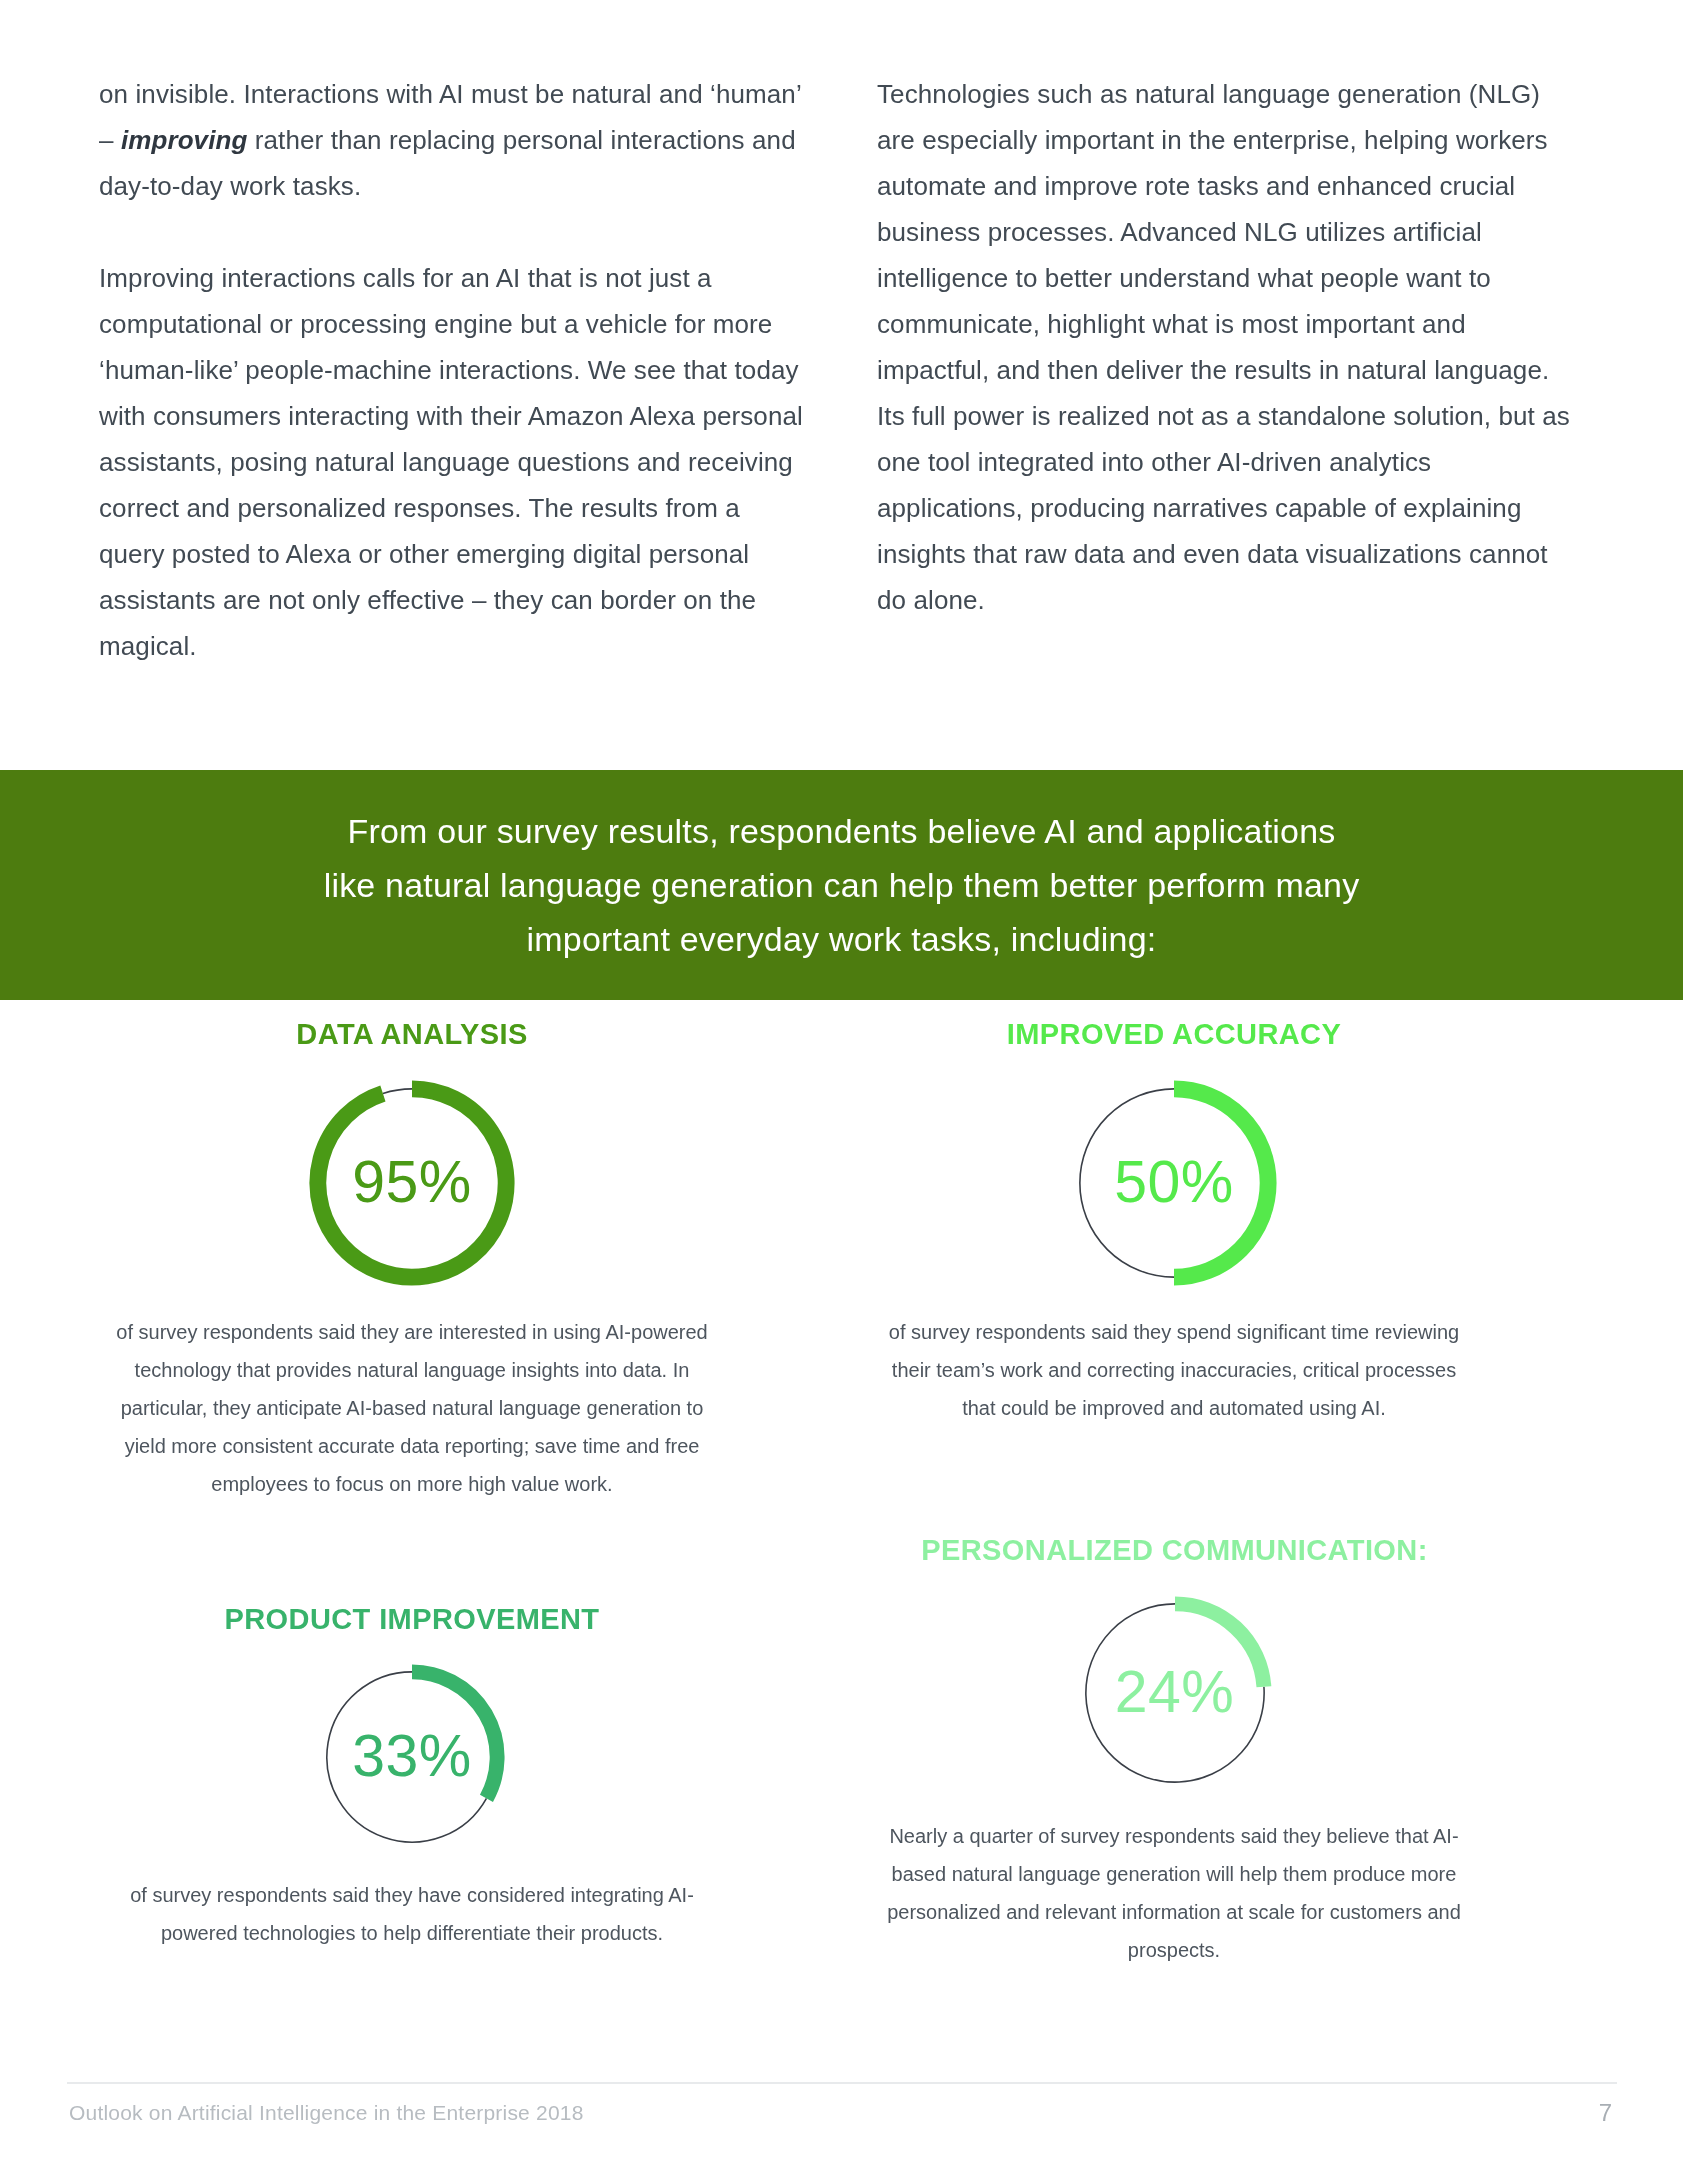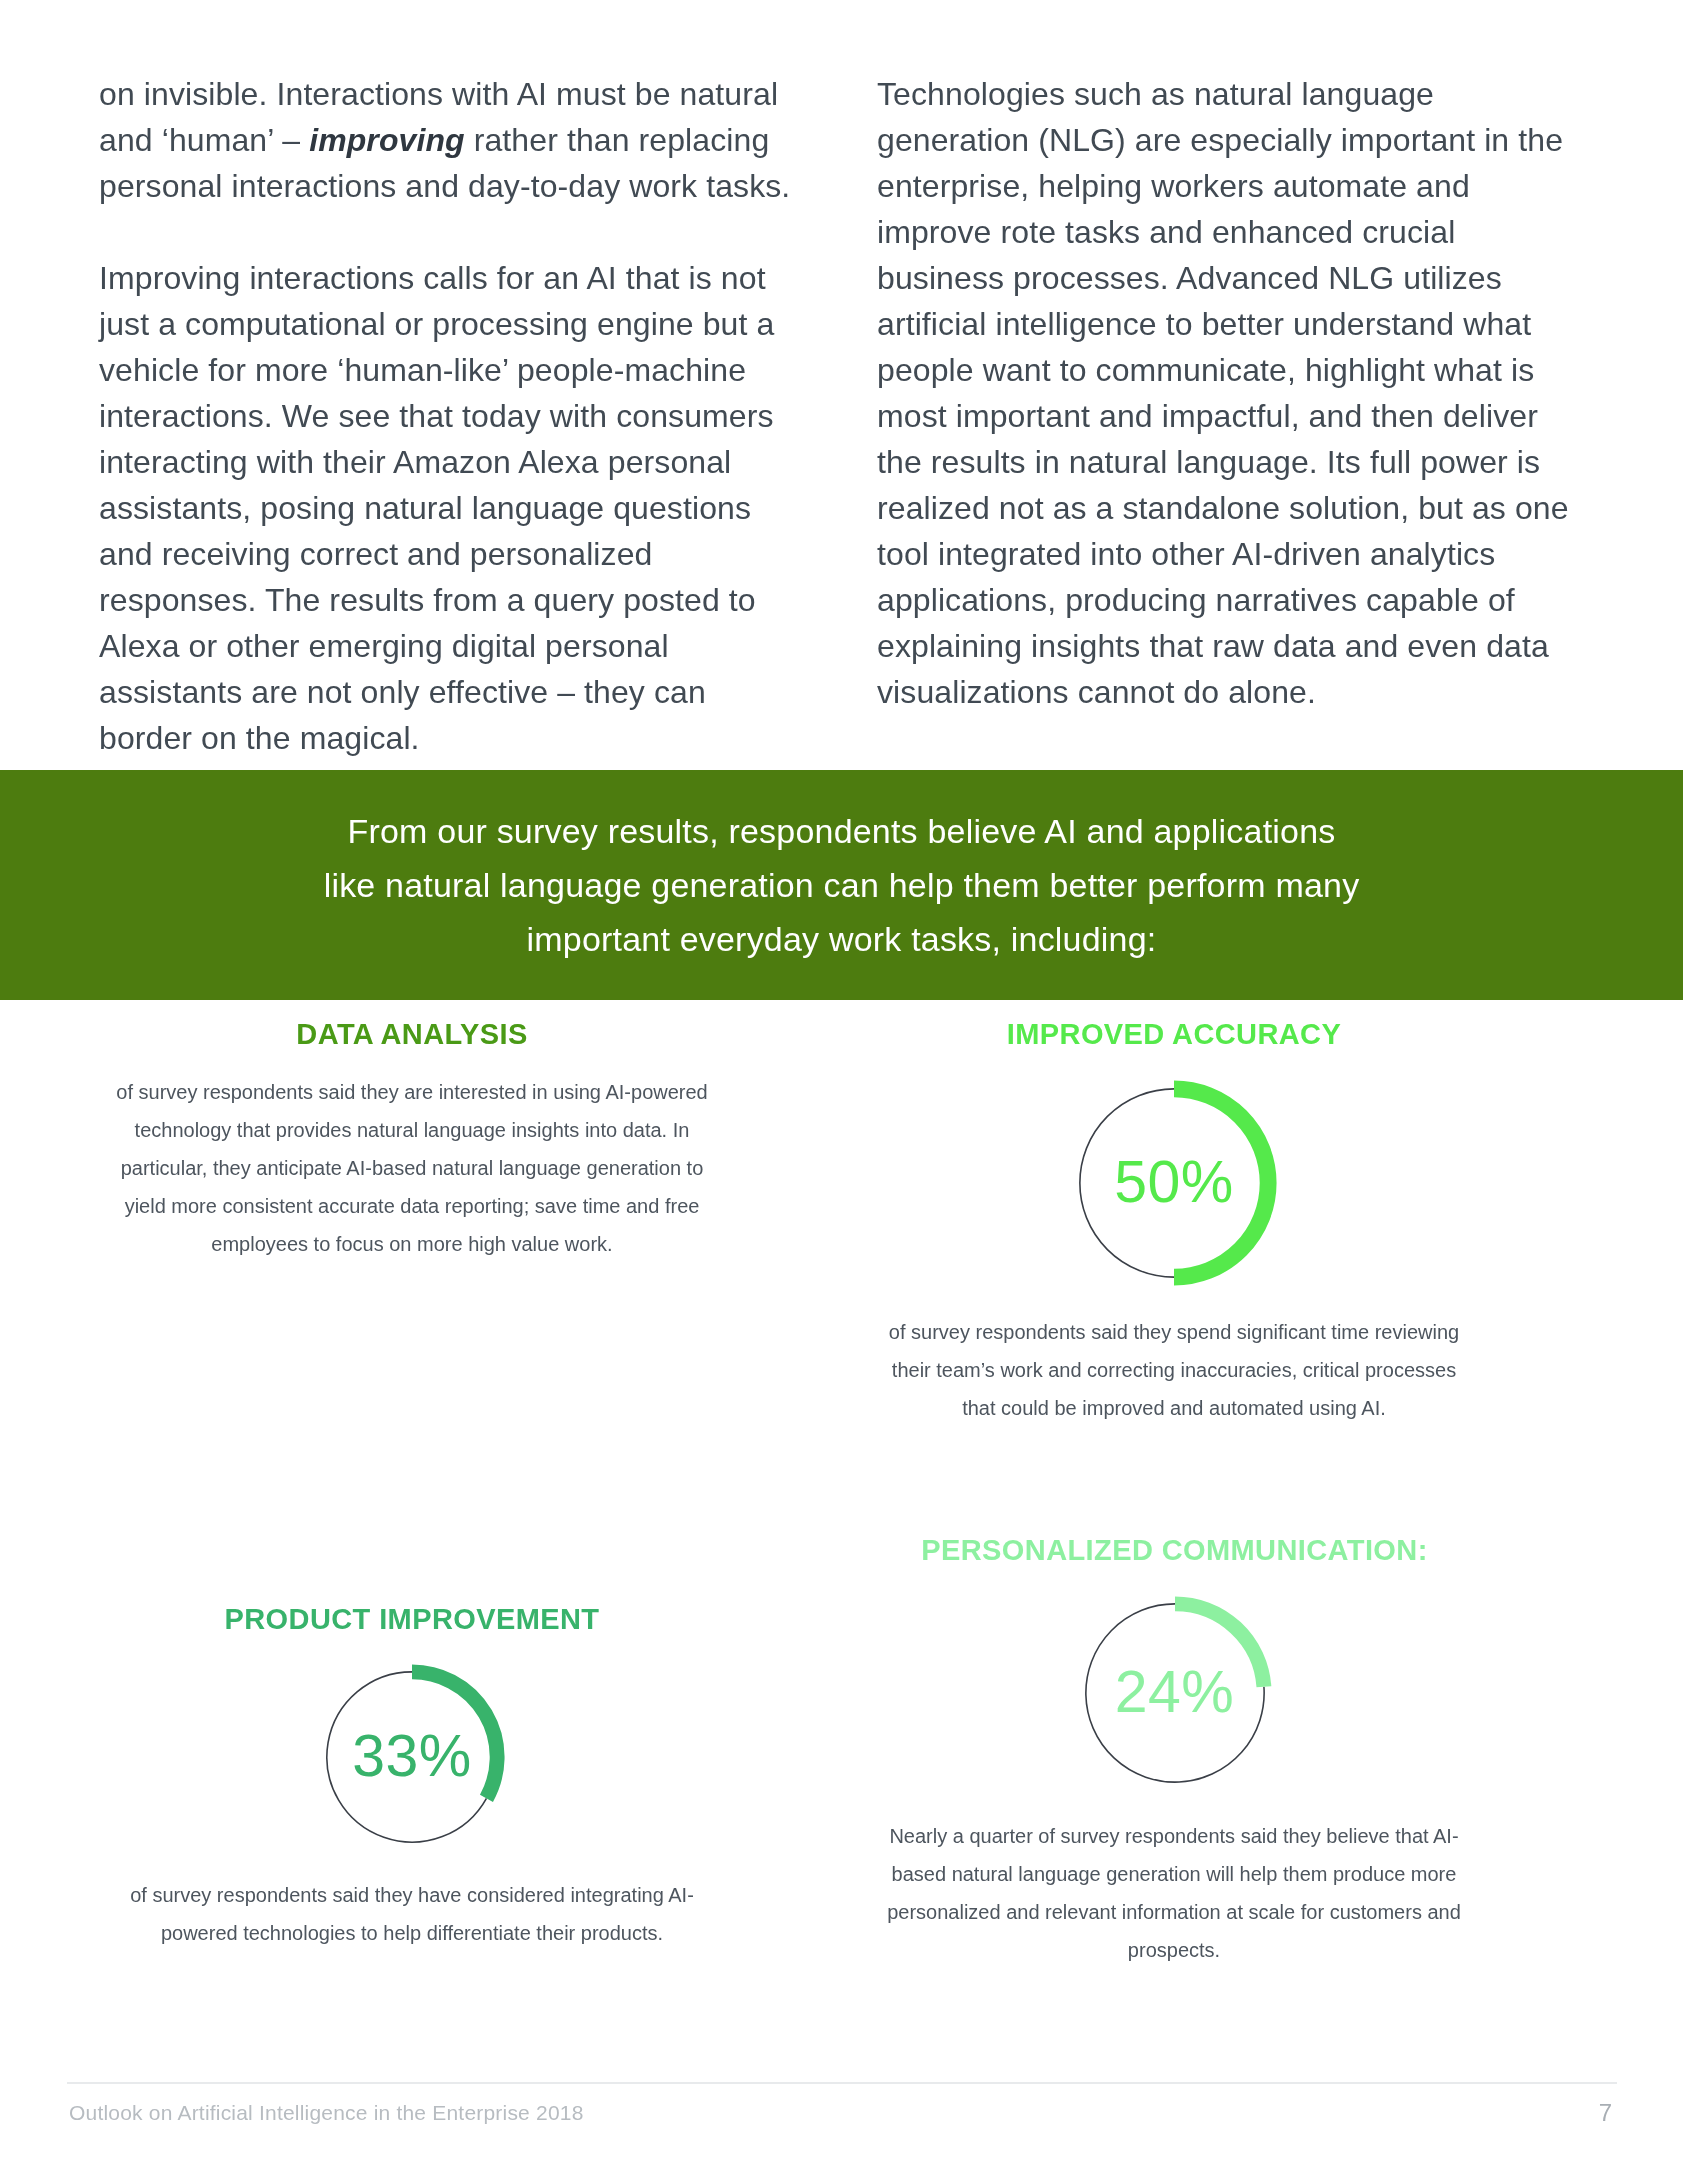--- a/index.html
+++ b/index.html
@@ -18,21 +18,21 @@
     position: absolute;
     top: 71px;
     left: 99px;
     width: 1485px;
     display: flex;
     gap: 71px;
   }
   .col { width: 707px; }
   .col p {
     font-family: "Liberation Sans", sans-serif;
-    font-size: 32px;
+    font-size: 26px;
     line-height: 46px;
     color: #414a53;
     font-weight: 300;
     letter-spacing: 0.1px;
     margin-bottom: 46px;
   }
   .col p:last-child { margin-bottom: 0; }
   .col em {
     font-style: italic;
     font-weight: 700;
@@ -175,20 +175,27 @@
     <span>From our survey results, respondents believe AI and applications</span>
     <span>like natural language generation can help them better perform many</span>
     <span>important everyday work tasks, including:</span>
   </div>
 </div>
 
 <div class="stats">
 
   <div class="stat" id="stat-data-analysis">
     <div class="stat-title">DATA ANALYSIS</div>
+    <div class="donut-wrap" id="donut0" style="width: 220px; height: 220px;">
+        <svg width="220" height="220" viewBox="0 0 222 222">
+          <path d="M 81.64338553437997 20.649630951960418 A 95 95 0 0 1 110.99999999999999 16" fill="none" stroke="#3a3f47" stroke-width="1.6"></path>
+          <path d="M 111 16 A 95 95 0 1 1 81.64338553437997 20.649630951960418" fill="none" stroke="#4a9a16" stroke-width="17"></path>
+        </svg>
+        <div class="donut-value">95%</div>
+      </div>
     <div class="stat-caption">of survey respondents said they are interested in using AI-powered technology that provides natural language insights into data. In particular, they anticipate AI-based natural language generation to yield more consistent accurate data reporting; save time and free employees to focus on more high value work.</div>
   </div>
 
   <div class="stat" id="stat-improved-accuracy">
     <div class="stat-title">IMPROVED ACCURACY</div>
     <div class="donut-wrap" id="donut1" style="width: 220px; height: 220px;">
         <svg width="220" height="220" viewBox="0 0 222 222">
           <path d="M 111 206 A 95 95 0 0 1 110.99999999999999 16" fill="none" stroke="#3a3f47" stroke-width="1.6"></path>
           <path d="M 111 16 A 95 95 0 0 1 111 206" fill="none" stroke="#55e94b" stroke-width="17"></path>
         </svg>

